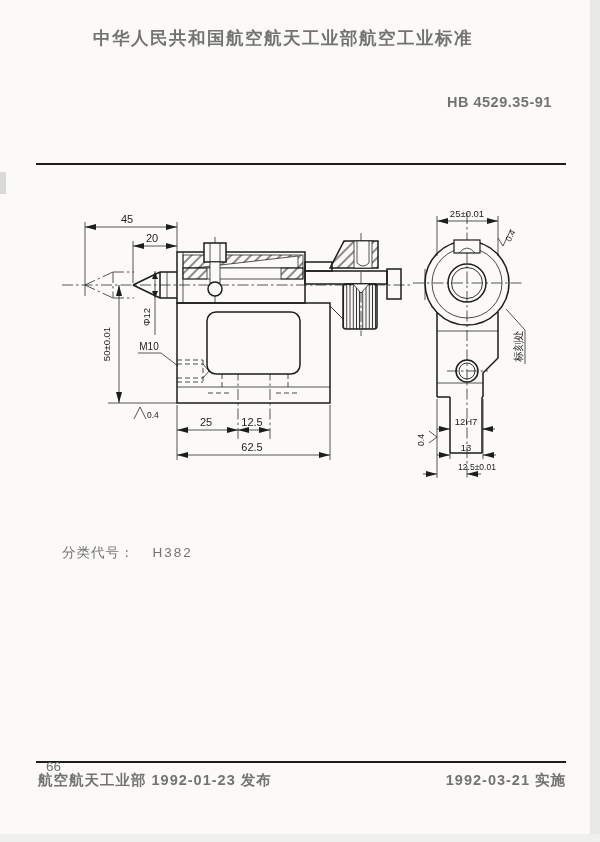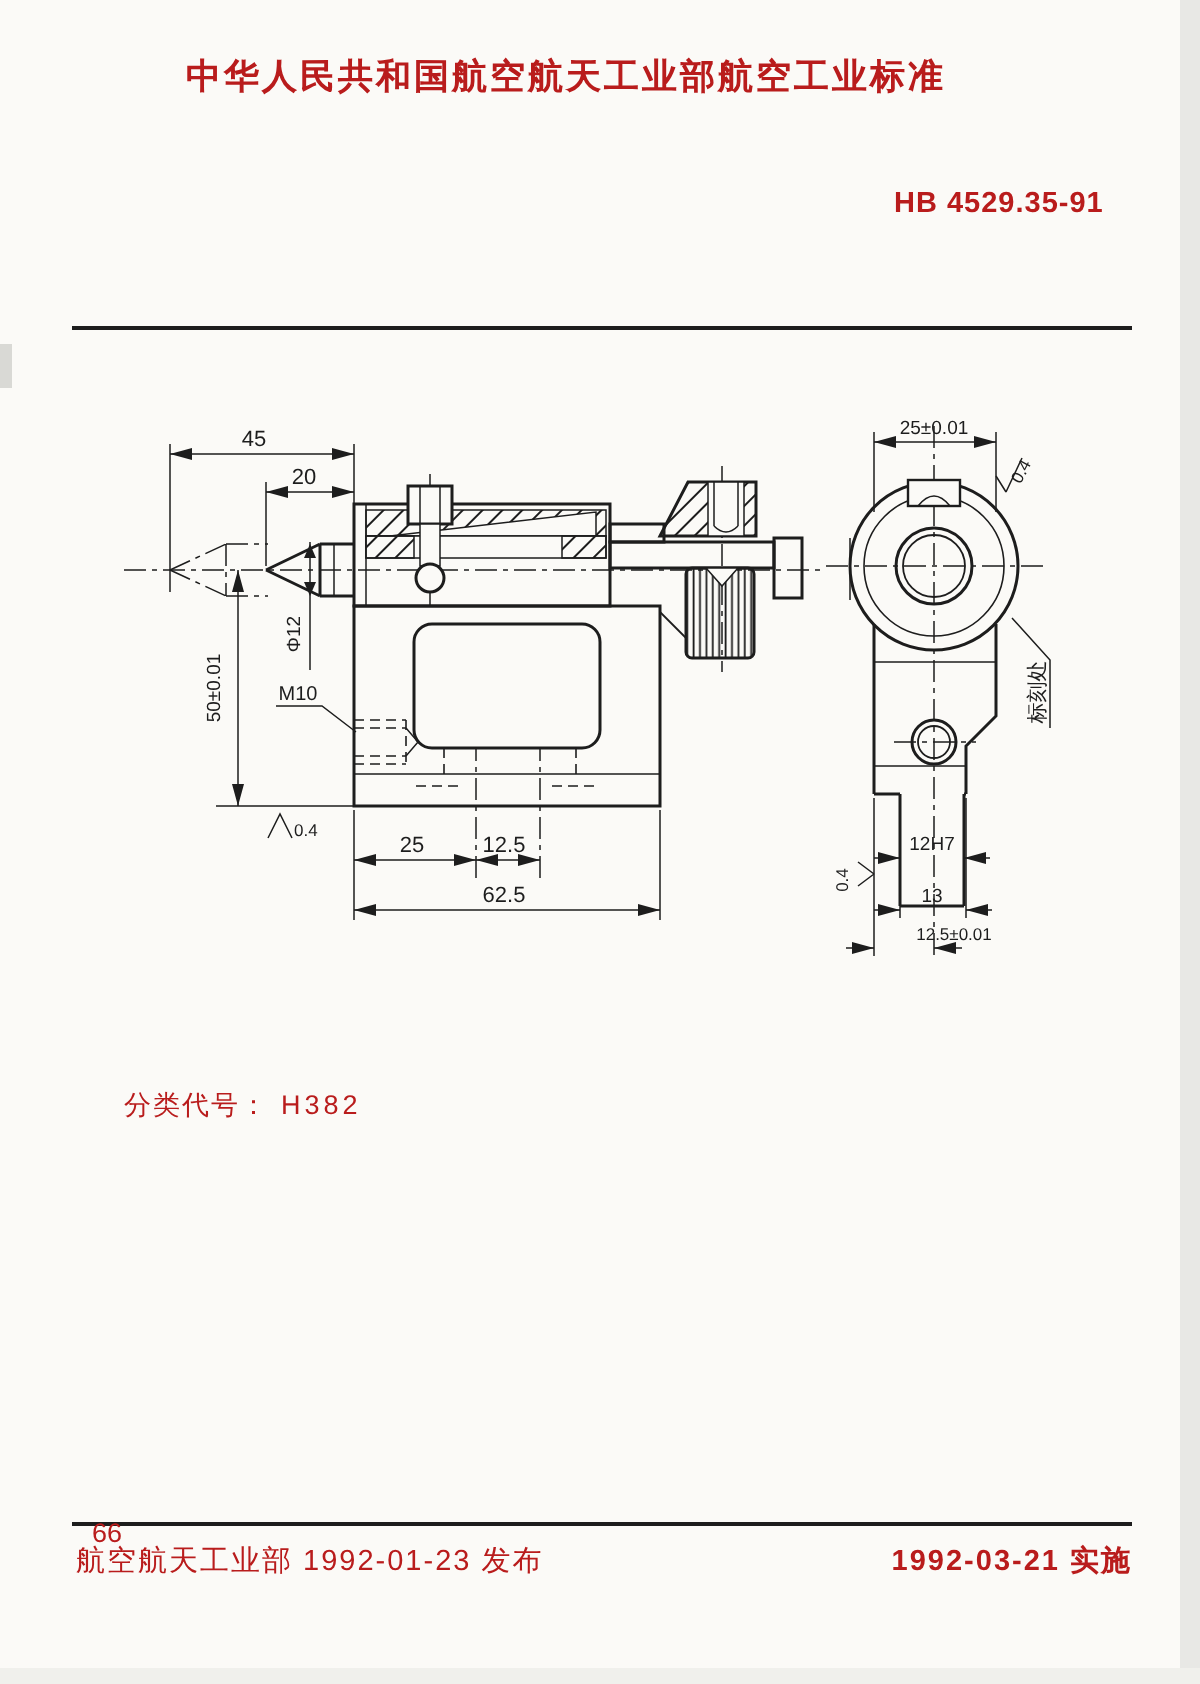--- a/index.html
+++ b/index.html
@@ -1,31 +1,31 @@
 <!DOCTYPE html>
 <html><head>
 <meta charset="utf-8">
 <style>
   html,body{margin:0;padding:0;}
   body{background:#e9e9e6;font-family:"Liberation Sans",sans-serif;}
   .page{position:relative;width:600px;height:842px;background:#fbfaf7;overflow:hidden;
-        color:#b91c1c;margin:0 auto;}
+        color:#737373;margin:0 auto;}
   .abs{position:absolute;}
   .org-line{top:26px;left:0;width:566px;text-align:center;font-size:17.5px;font-weight:700;letter-spacing:1.5px;}
   .title{top:87px;left:168px;font-size:21px;font-weight:700;letter-spacing:1.5px;}
   .std-no{top:94px;left:447px;font-size:14.5px;font-weight:700;letter-spacing:.5px;}
   .subtitle{top:113px;left:218px;font-size:21px;font-weight:700;letter-spacing:19px;white-space:nowrap;}
   .rule{left:36px;width:530px;height:2px;background:#1d1d1d;}
   .rule-top{top:163px;}
   .rule-bottom{top:761px;}
   .cls-row{left:62px;font-size:13.5px;letter-spacing:1px;font-weight:500;}
-  .cls-row .val{margin-left:6px;letter-spacing:2px;}
+  .cls-row .val{margin-left:18px;letter-spacing:2px;}
   .cls-row-1{top:544px;}
   .cls-row-2{top:566px;}
-  .footer-left{top:771px;left:38px;font-size:14.5px;font-weight:400;letter-spacing:1px;}
+  .footer-left{top:771px;left:38px;font-size:14.5px;font-weight:700;letter-spacing:1px;}
   .footer-right{top:771px;right:34px;font-size:14.5px;font-weight:700;letter-spacing:1px;}
   .page-num{top:759px;left:46px;font-size:13.5px;}
   .scan-right{top:0;right:0;width:10px;height:842px;background:#e8e8e5;}
   .scan-bottom{bottom:0;left:0;width:600px;height:8px;background:#f0f0ec;}
   .scan-notch{top:172px;left:0;width:6px;height:22px;background:#d9d9d5;}
   svg text{font-family:"Liberation Sans","DejaVu Sans",sans-serif;fill:#1d1d1d;}
 </style>
 </head>
 <body>
 

